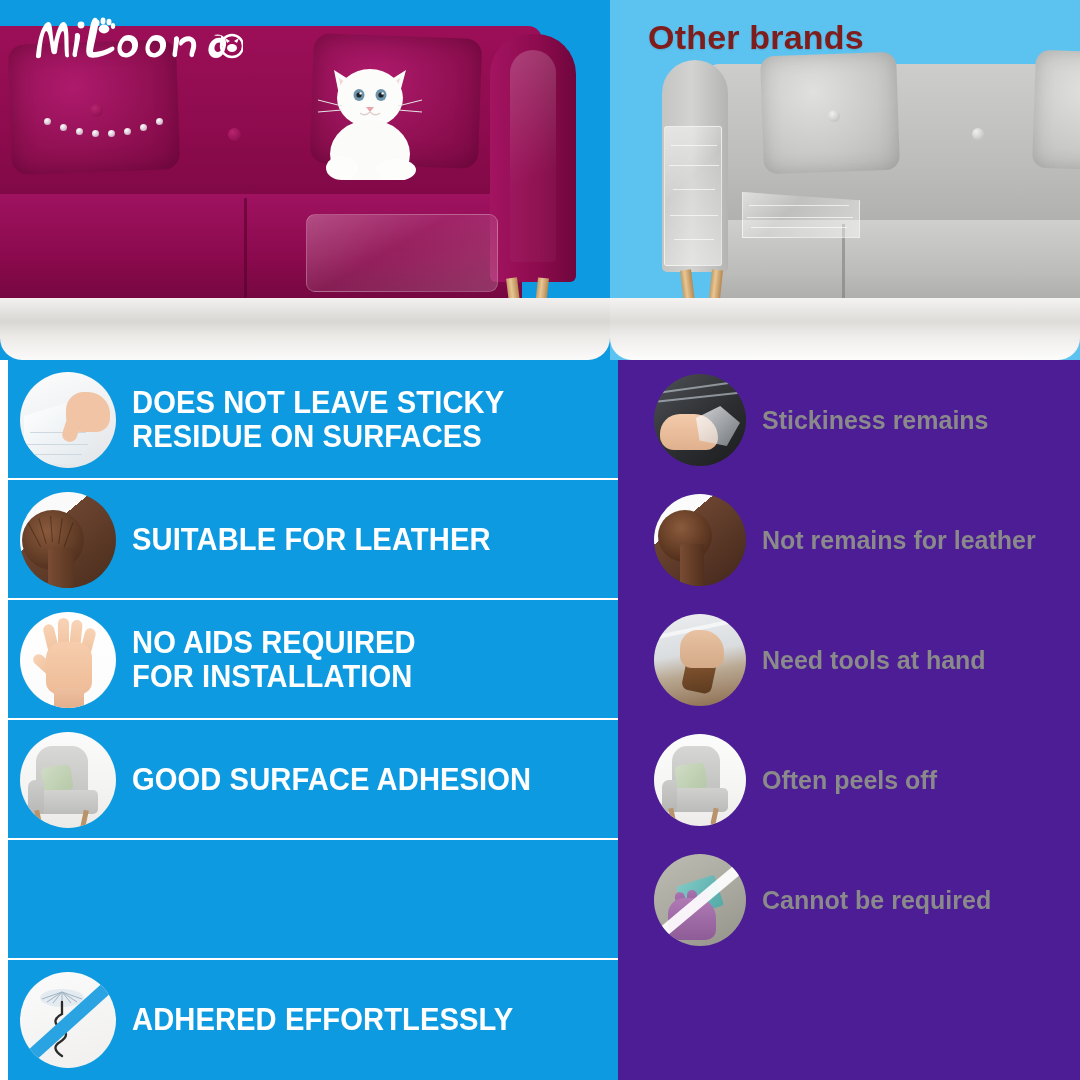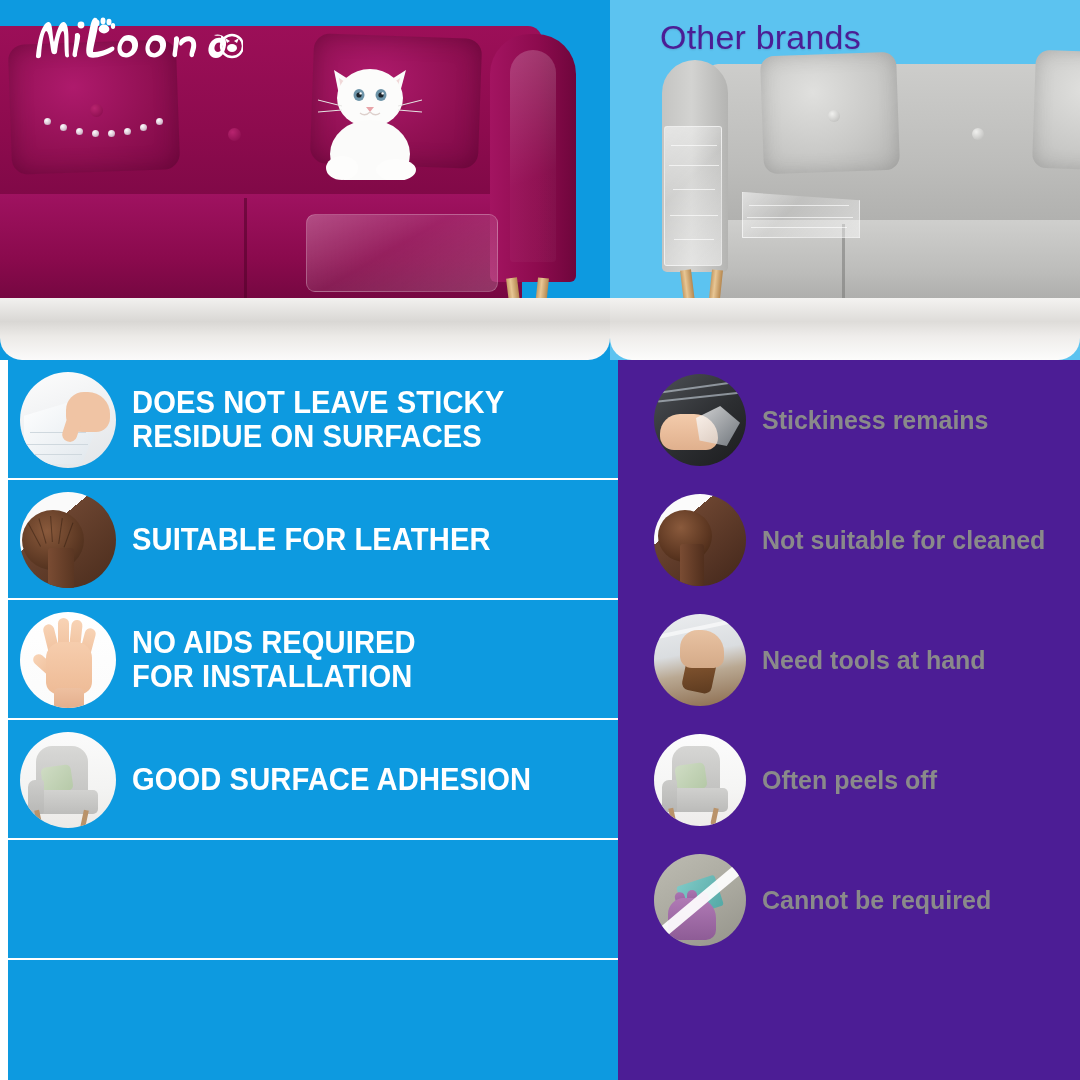--- a/index.html
+++ b/index.html
@@ -24,22 +24,22 @@
   .floor-r { position:absolute; left:0; bottom:0; width:470px; height:62px;
              background:linear-gradient(180deg,#f4f3f1 0%,#dedcd9 38%,#efedeb 62%,#fcfcfb 100%);
              border-bottom-left-radius:22px; border-bottom-right-radius:22px; }
 
   
   .logo { position:absolute; left:28px; top:8px; width:215px; height:62px; z-index:9; }
   .logo svg { width:100%; height:100%; display:block; }
 
   
   .brands-title {
-    position:absolute; left:50px; top:18px; z-index:9;
-    color:#4c1d95; font-size:34px; font-weight:normal; letter-spacing:.2px;
+    position:absolute; left:38px; top:18px; z-index:9;
+    color:#7f1d1d; font-size:34px; font-weight:bold; letter-spacing:.2px;
     text-shadow:0 1px 2px rgba(0,0,0,.12);
   }
 
   
   .sofa-m { position:absolute; left:-18px; top:26px; width:600px; height:280px; }
   .m-back { position:absolute; left:0; top:0; width:560px; height:190px;
             background:linear-gradient(180deg,#9c0f58 0%,#8d0b4e 55%,#7d0845 100%);
             border-radius:10px 14px 4px 4px; }
   .m-arm  { position:absolute; left:508px; top:8px; width:86px; height:248px;
             background:linear-gradient(90deg,#a31461 0%,#8d0b4e 55%,#6f063c 100%);
@@ -431,40 +431,54 @@
           <div class="cush"></div>
           <div class="chair-s"></div>
           <div class="chair-a"></div>
           <div class="leg" style="left:16px;top:78px;transform:rotate(-12deg)"></div>
           <div class="leg" style="left:62px;top:78px;transform:rotate(12deg)"></div>
         </div>
         <div class="feat-text">GOOD SURFACE ADHESION</div>
       </div>
 
 
+      <div class="row row-l" style="top:600px">
+        <div class="thumb t6">
+          <svg viewBox="0 0 96 96">
+            <ellipse cx="42" cy="26" rx="22" ry="9" fill="#dfe7ee" opacity="0.85"></ellipse>
+            <g stroke="#9fb2c2" stroke-width="1" fill="none">
+              <path d="M22 27 L42 20 M27 30 L42 20 M33 31 L42 20 M42 31 L42 20
+                       M51 31 L42 20 M57 30 L42 20 M62 27 L42 20"></path>
+            </g>
+            <path d="M42 30 L42 42 Q30 48 40 56 Q52 62 40 70 Q30 76 42 84" stroke="#2b2b2b" stroke-width="2.3" fill="none" stroke-linecap="round"></path>
+          </svg>
+          <div class="slash"></div>
+        </div>
+        <div class="feat-text">ADHERED EFFORTLESSLY</div>
+      </div>
     </div>
 
     <div class="col-right">
 
       <div class="row row-r" style="top:0;left:18px;width:452px">
         <div class="thumb-r r1">
           <div class="st" style="left:6px;top:12px;width:80px;transform:rotate(-8deg)"></div>
           <div class="st" style="left:4px;top:22px;width:84px;transform:rotate(-6deg)"></div>
           <div class="hand3"></div>
           <div class="wrap"></div>
         </div>
         <div class="con-text">Stickiness remains</div>
       </div>
 
       <div class="row row-r" style="top:120px;left:18px;width:452px">
         <div class="thumb-r r2">
           <div class="roll2"></div>
           <div class="post2"></div>
         </div>
-        <div class="con-text">Not suitable for cleaned</div>
+        <div class="con-text">Not remains for leather</div>
       </div>
 
       <div class="row row-r" style="top:240px;left:18px;width:452px">
         <div class="thumb-r r3">
           <div class="edge"></div>
           <div class="tool"></div>
           <div class="hand4"></div>
         </div>
         <div class="con-text">Need tools at hand</div>
       </div>

